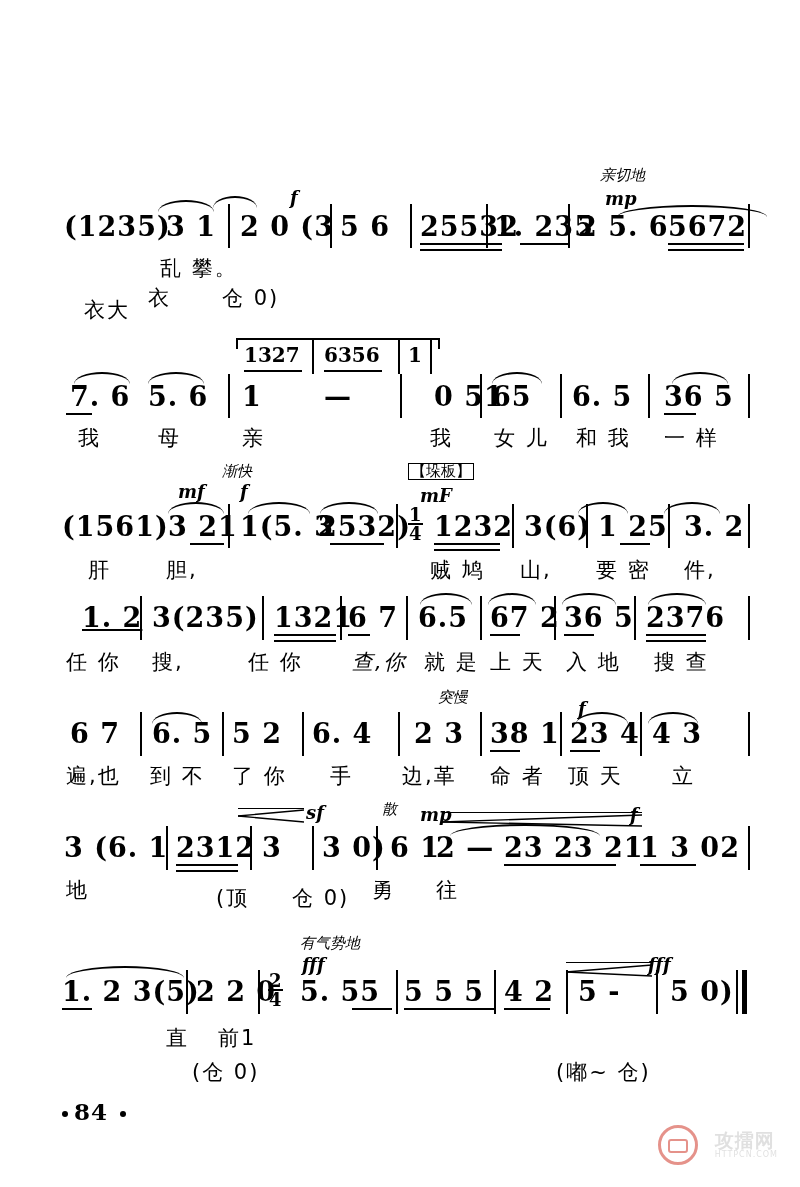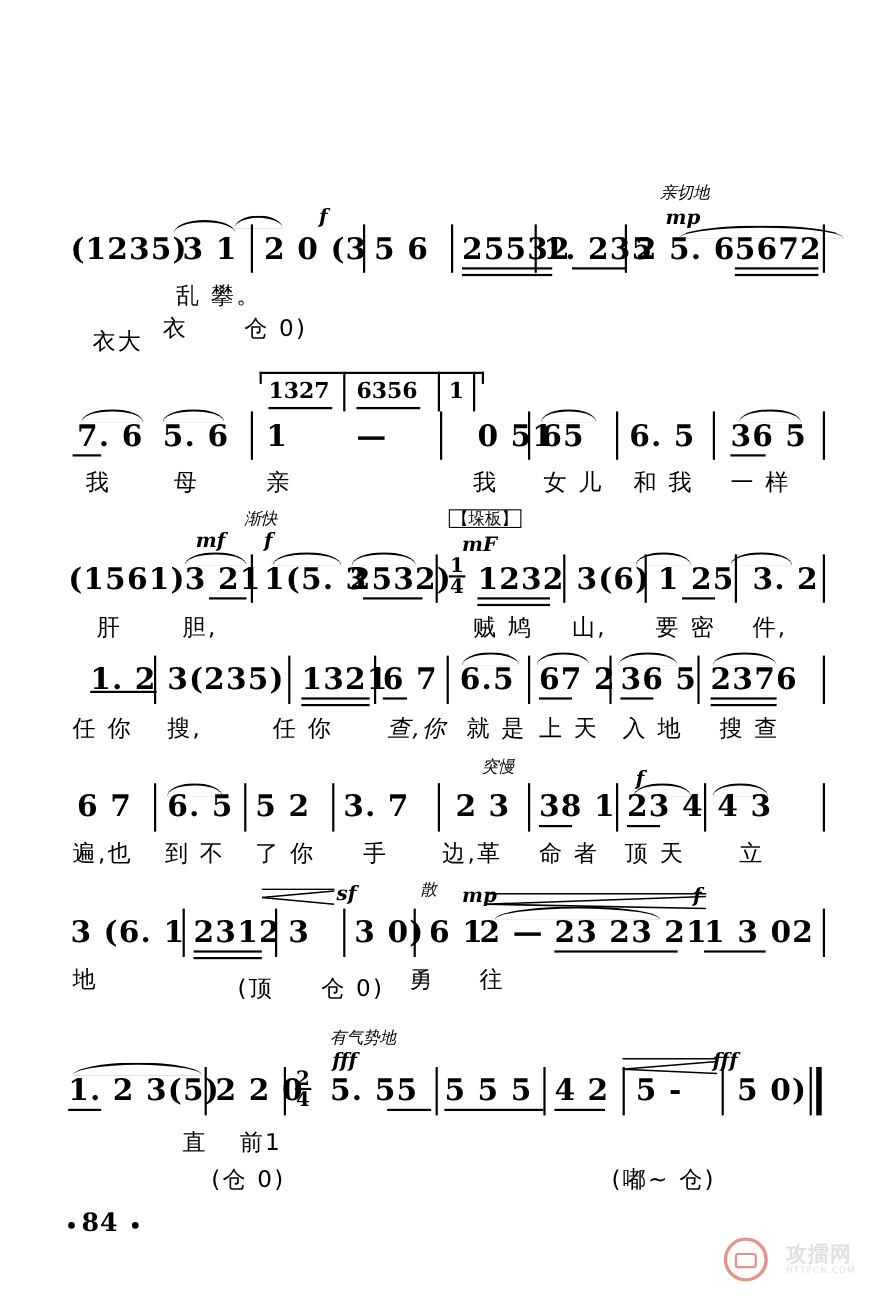--- a/index.html
+++ b/index.html
@@ -360,21 +360,21 @@
     <div class="abs expr" style="left:438px; top:690px;">突慢</div>
     <div class="abs dyn" style="left:578px; top:700px;">f</div>
 
     <div class="slur" style="left:152px; top:712px; width:50px;"></div>
     <div class="slur" style="left:576px; top:712px; width:52px;"></div>
     <div class="slur" style="left:648px; top:712px; width:50px;"></div>
 
     <div class="abs num" style="left:70px; top:720px;">6 7</div>
     <div class="abs num" style="left:152px; top:720px;">6. 5</div>
     <div class="abs num" style="left:232px; top:720px;">5 2</div>
-    <div class="abs num" style="left:312px; top:720px;">3. 7</div>
+    <div class="abs num" style="left:312px; top:720px;">6. 4</div>
     <div class="abs num" style="left:414px; top:720px;">2 3</div>
     <div class="abs num" style="left:490px; top:720px;">38 1</div>
     <div class="abs num" style="left:570px; top:720px;">23 4</div>
     <div class="abs num" style="left:652px; top:720px;">4 3</div>
 
     <div class="beam" style="left:490px; top:750px; width:30px;"></div>
     <div class="beam" style="left:570px; top:750px; width:30px;"></div>
 
     <div class="bar" style="left:140px; top:712px; height:44px;"></div>
     <div class="bar" style="left:222px; top:712px; height:44px;"></div>

